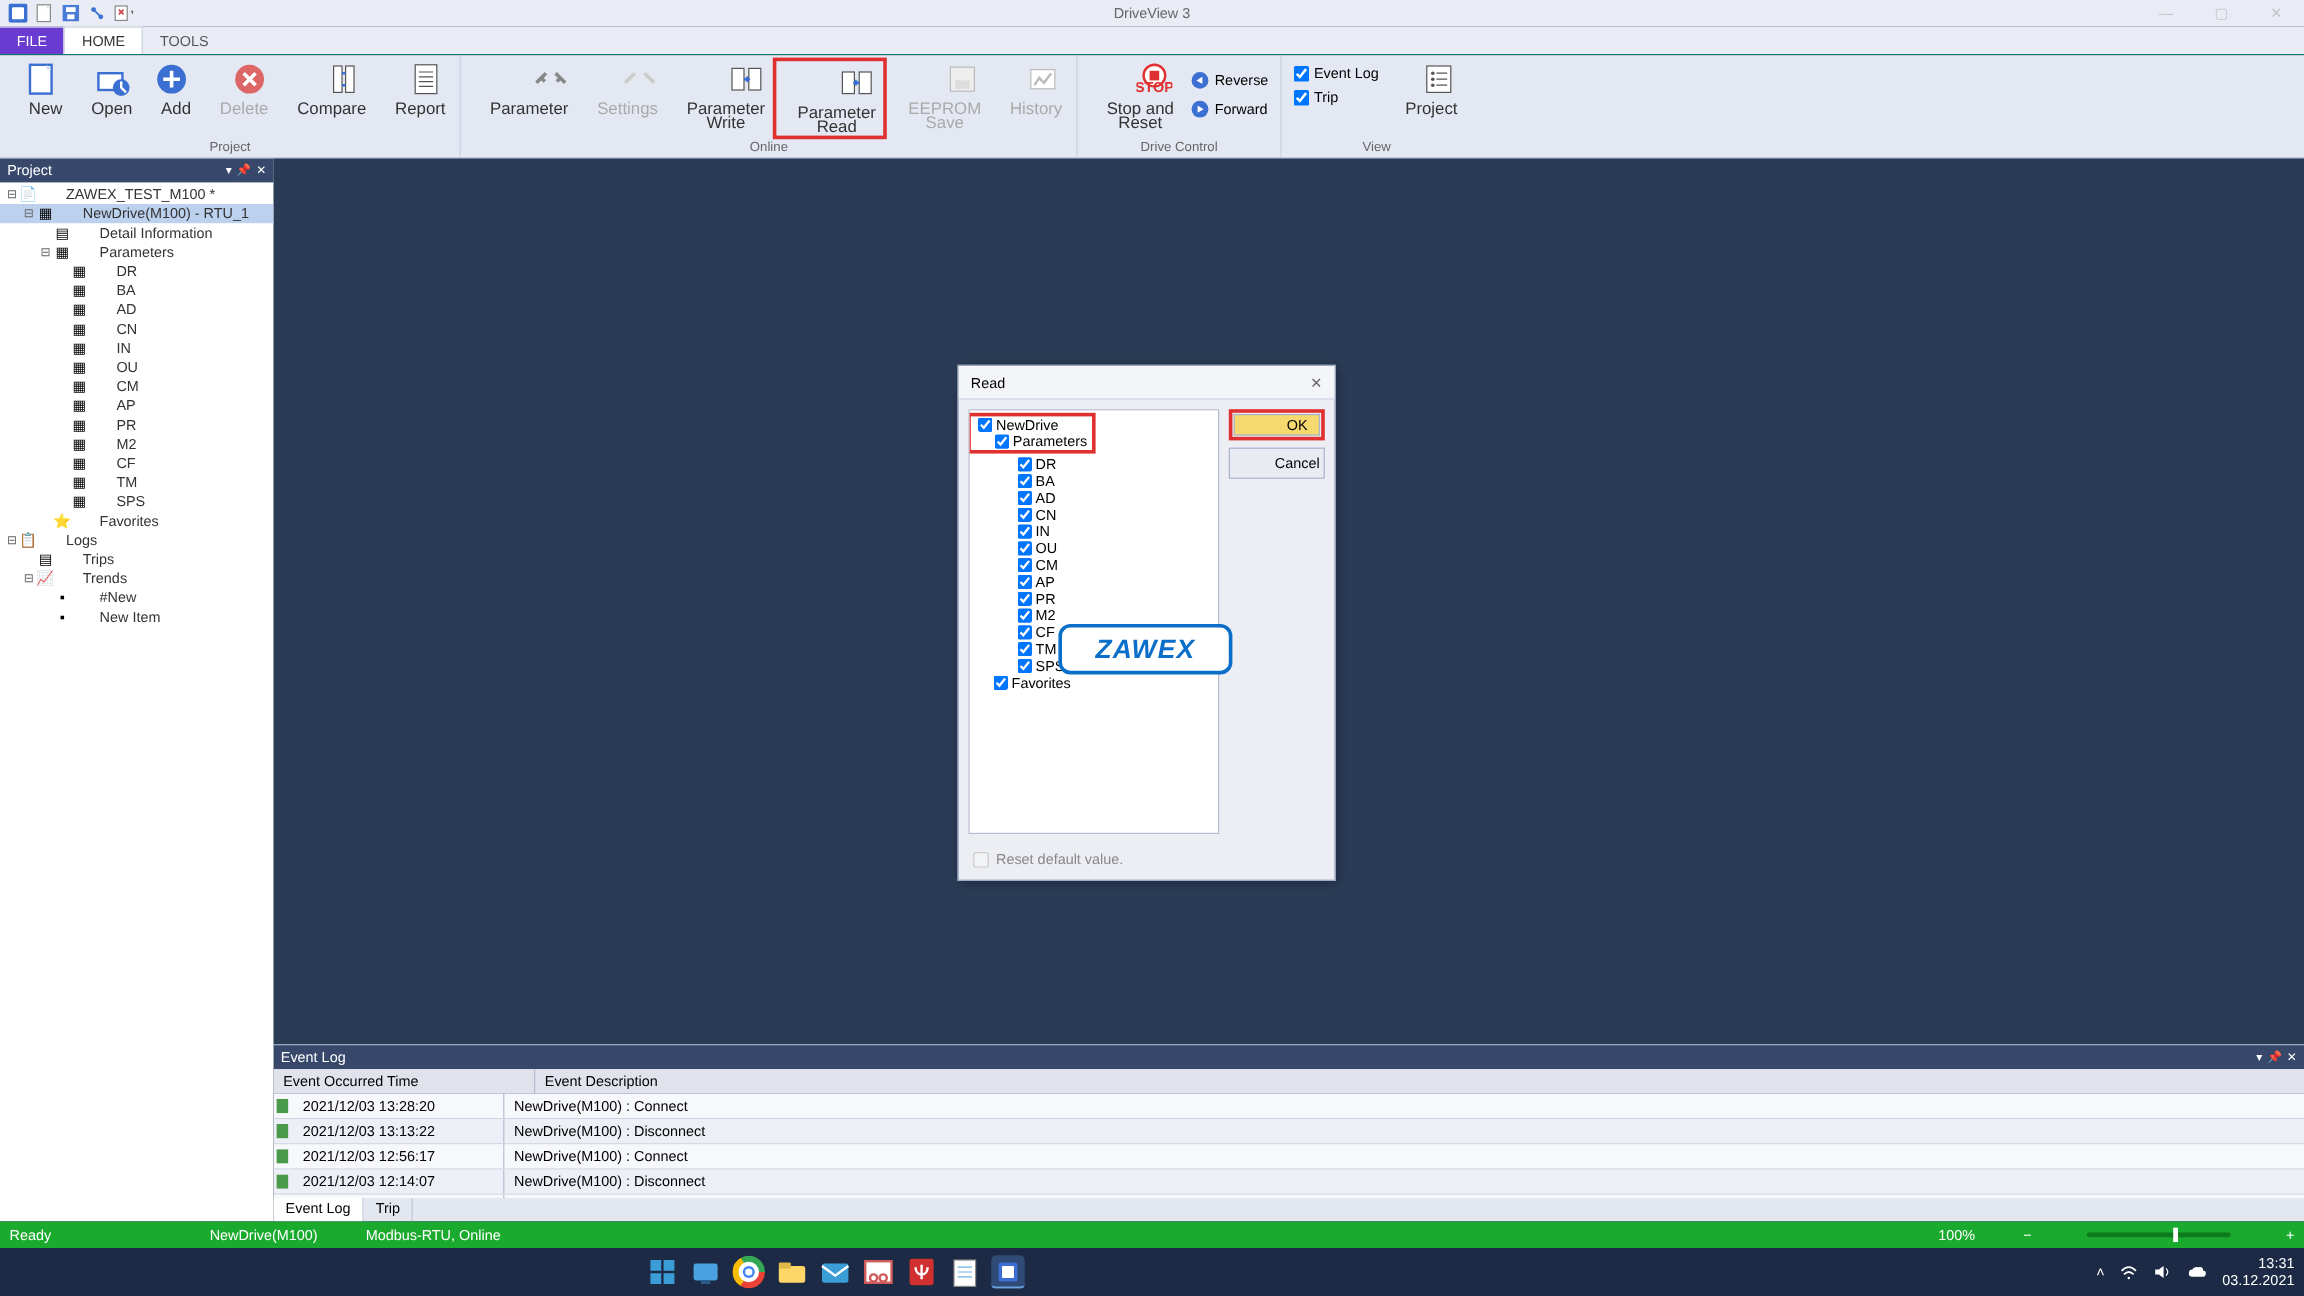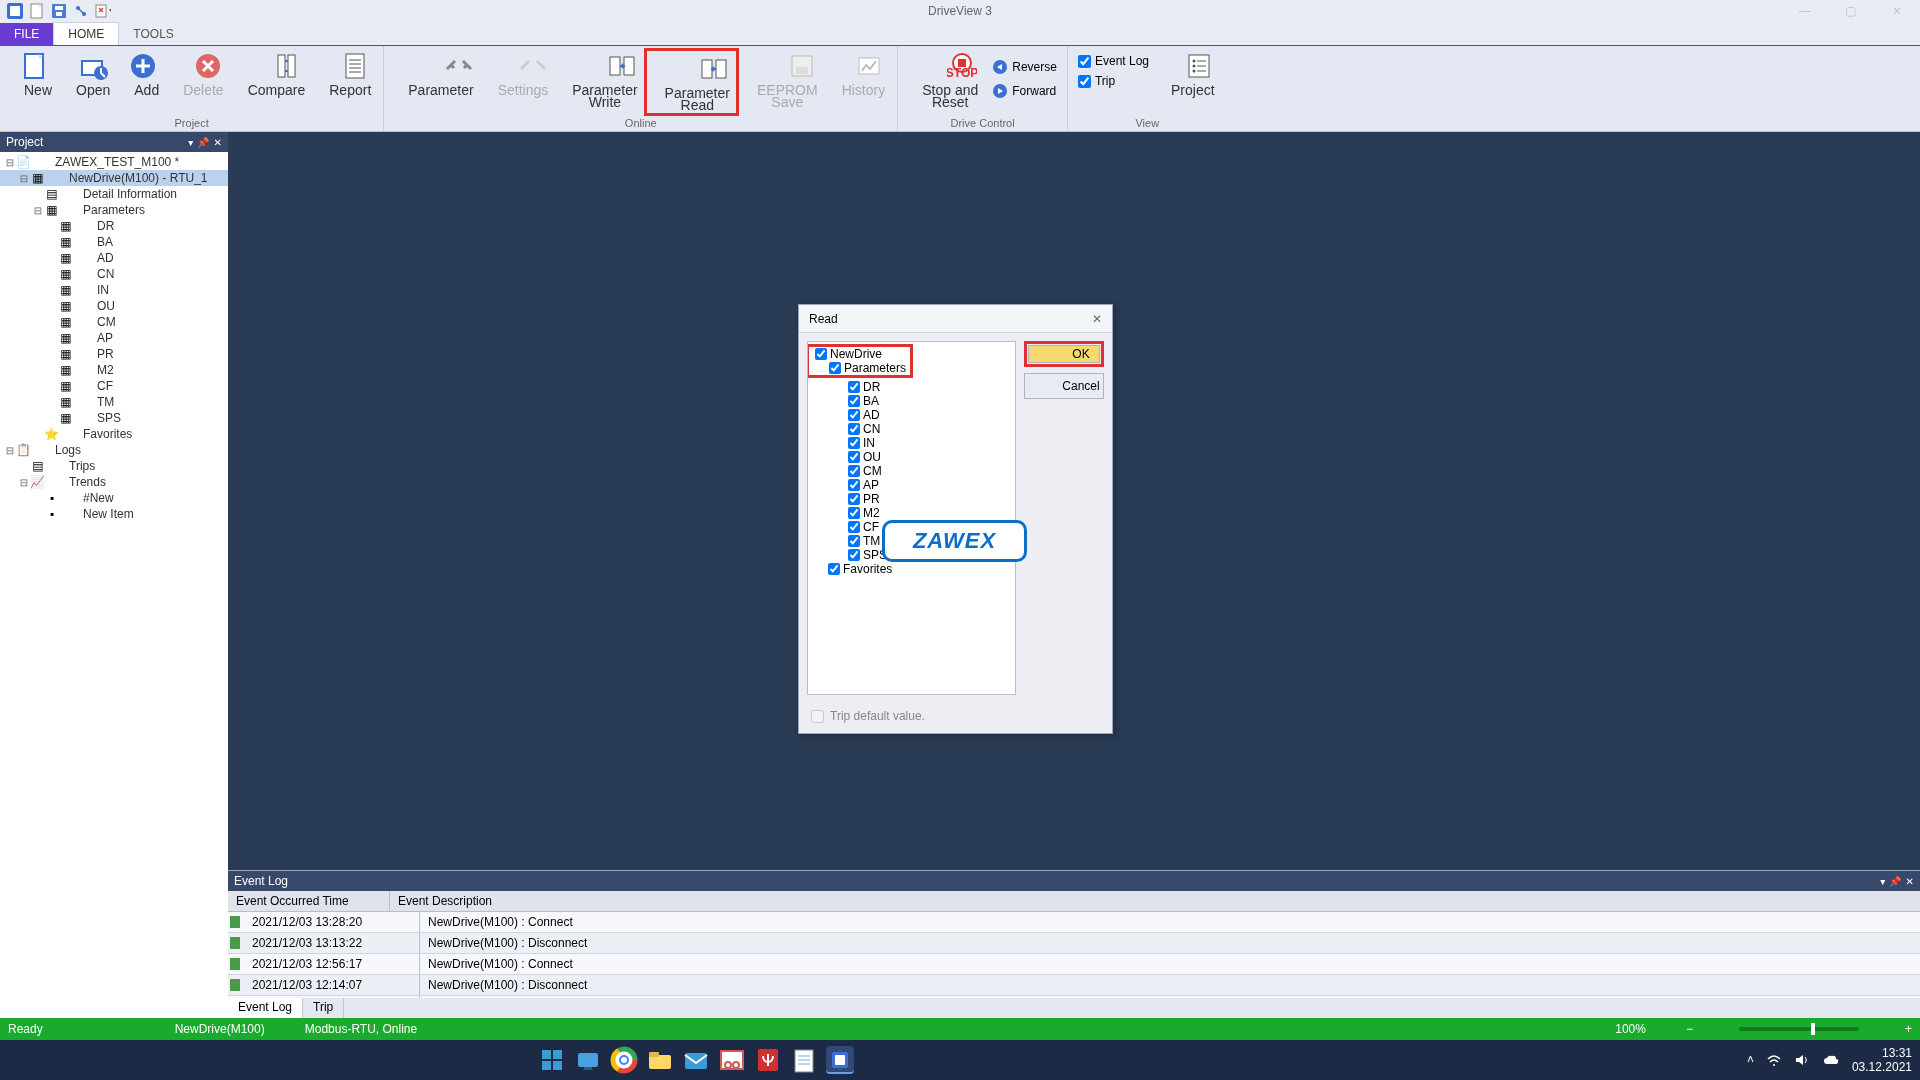--- a/index.html
+++ b/index.html
@@ -52,21 +52,21 @@
   .indent-1 { padding-left: 18px; }
   .indent-2 { padding-left: 32px; }
   .indent-3 { padding-left: 46px; }
 
   .work-area { flex: 1; background: #2a3b55; position: relative; }
 
   
   .event-log { height: 148px; background: #eef0f5; display: flex; flex-direction: column; border-top: 1px solid #9aa6c0; margin-left: 228px;}
   .event-log .panel-header { background: #37486b; }
   .event-table-head { display: flex; background: #e0e3ec; border-bottom: 1px solid #b6bdd0; }
-  .event-col-time { width: 162px; padding: 3px 8px; border-right: 1px solid #b6bdd0; }
+  .event-col-time { width: 218px; padding: 3px 8px; border-right: 1px solid #b6bdd0; }
   .event-col-desc { flex: 1; padding: 3px 8px; }
   .event-rows { flex: 1; overflow: auto; }
   .event-row { display: flex; border-bottom: 1px solid #d0d5e2; background: #f7f8fb; }
   .event-row:nth-child(even){ background: #eceff6; }
   .event-row .ico { width: 14px; margin-left: 2px; display:flex; align-items:center; }
   .event-tabs { height: 20px; background: #e3e7f0; display: flex; }
   .event-tab { padding: 2px 10px; border-right: 1px solid #c0c8db; cursor: pointer; }
   .event-tab.active { background: #fff; }
 
   
@@ -570,21 +570,21 @@
           </div>
           <div class="dialog-buttons">
             <div class="dlg-btn ok-wrap">
               <button class="dlg-btn ok" style="width:100%;height:100%">OK</button>
             </div>
             <button class="dlg-btn">Cancel</button>
           </div>
         </div>
         <div class="dialog-foot">
           <input type="checkbox" disabled="" style="">
-          <span>Trip default value.</span>
+          <span>Reset default value.</span>
         </div>
       </div>
 
       <div class="watermark">ZAWEX</div>
     </div>
 
     <div class="event-log" style="margin-left:0">
       <div class="panel-header">
         <span>Event Log</span>
         <span class="panel-controls">

